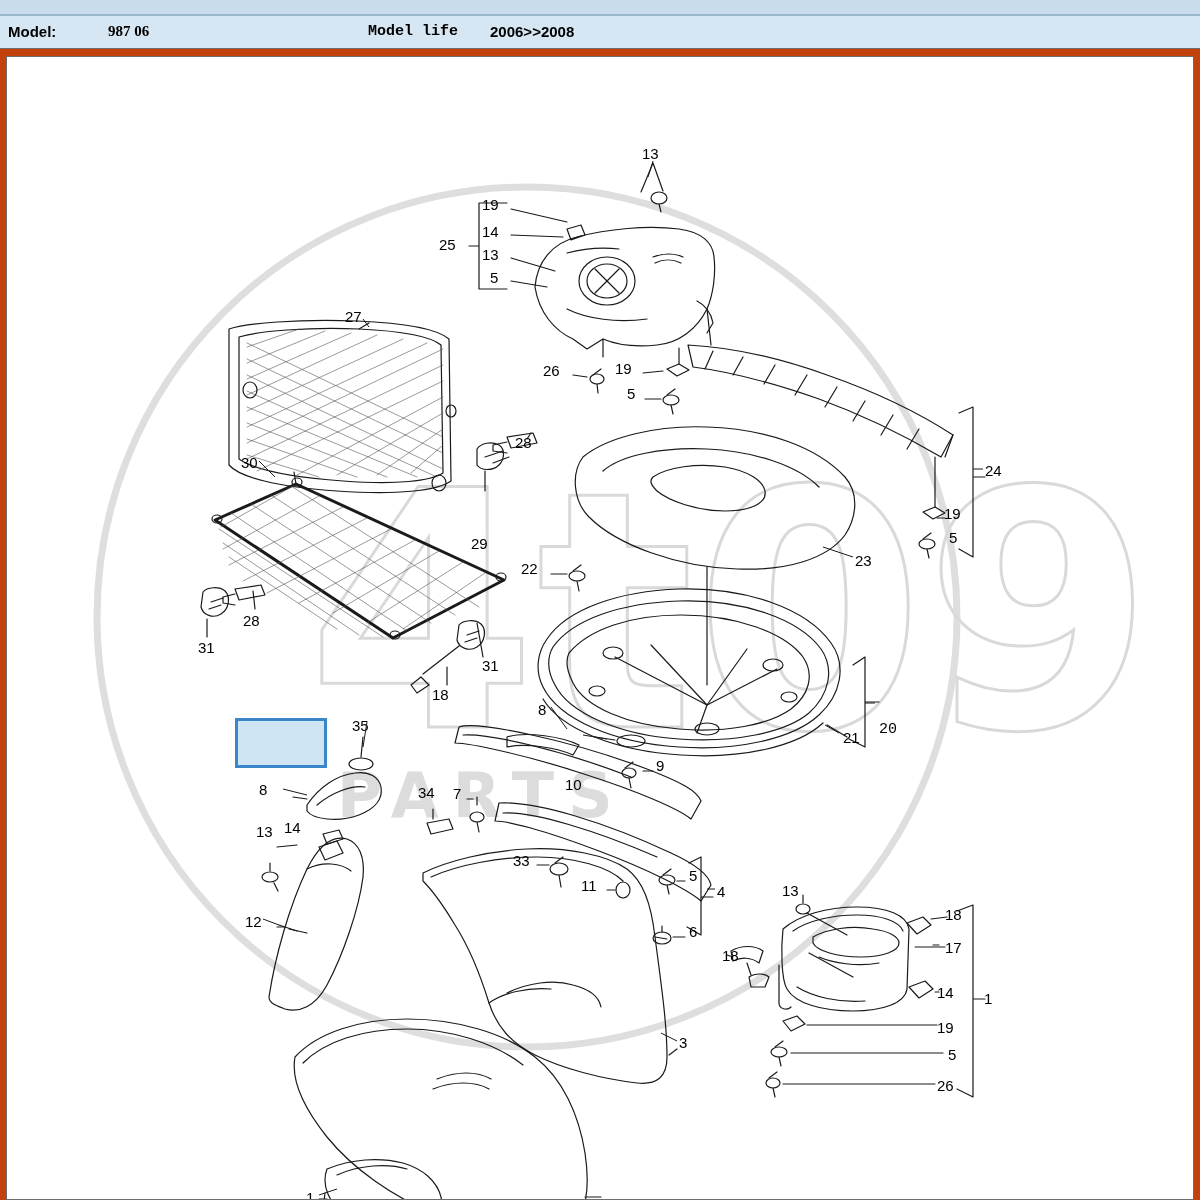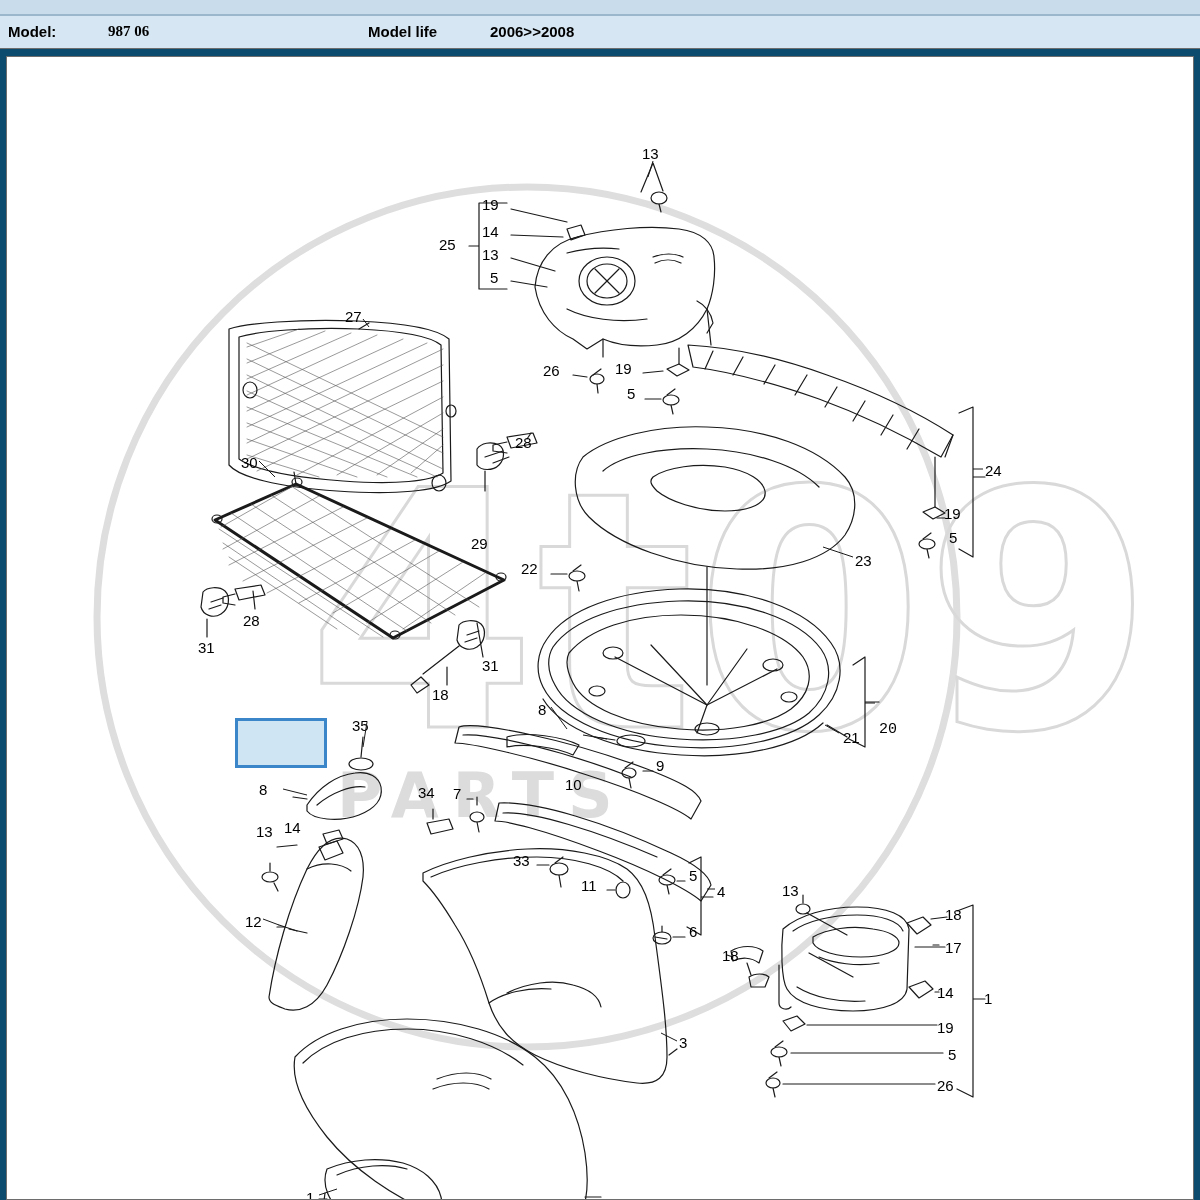--- a/index.html
+++ b/index.html
@@ -5,21 +5,21 @@
   html, body {
     margin: 0;
     padding: 0;
     background: #ffffff;
     font-family: "Liberation Sans", sans-serif;
   }
   #page {
     position: relative;
     width: 1200px;
     height: 1200px;
-    background: #0c4a6e;
+    background: #c2410c;
     overflow: hidden;
   }
   
   .header-band {
     position: absolute;
     left: 0;
     top: 0;
     width: 1200px;
     height: 14px;
     background: #c9dcec;
@@ -38,21 +38,21 @@
   .header-row .cell {
     position: absolute;
     font-size: 15px;
     font-weight: bold;
     color: #000000;
     top: 7px;
     white-space: nowrap;
   }
   .hdr-model-label { left: 8px; }
   .hdr-model-value { left: 108px; font-family: Liberation Serif, serif; }
-  .hdr-life-label  { left: 368px; }
+  .hdr-life-label  { left: 368px; font-family: Liberation Mono, monospace; }
   .hdr-life-value  { left: 490px; }
 
   
   .diagram-frame {
     position: absolute;
     left: 6px;
     top: 56px;
     width: 1186px;
     height: 1142px;
     border: 1px solid #6d6d6d;

